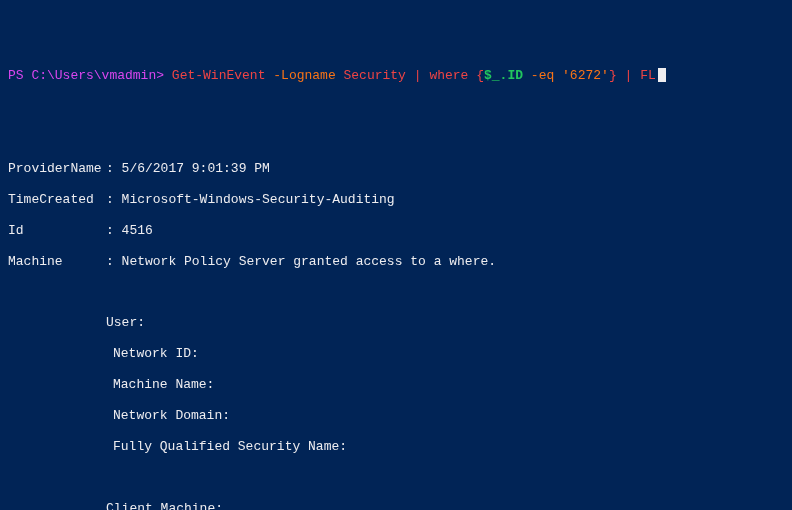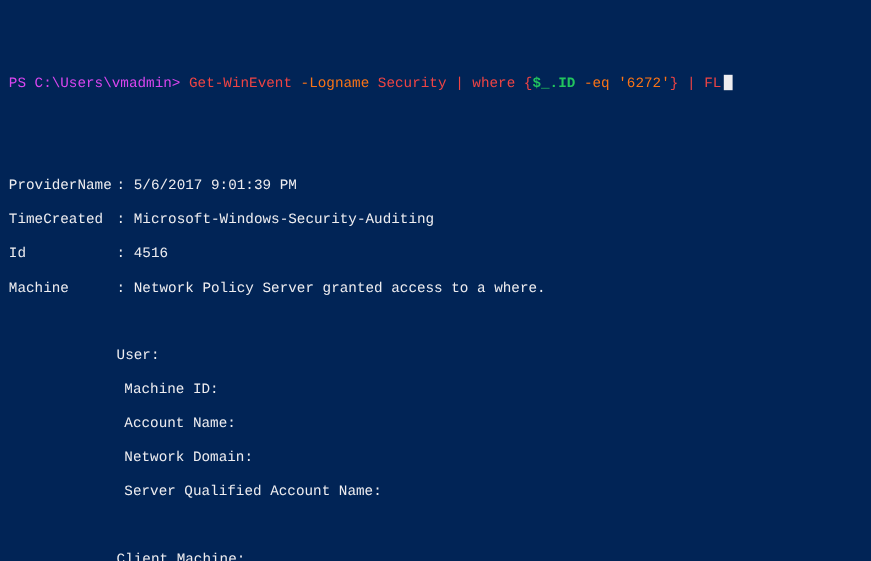--- a/index.html
+++ b/index.html
@@ -44,24 +44,24 @@
 
 <span class="line"><span class="prompt-prefix">PS C:\Users\vmadmin&gt;</span> <span class="cmd-white">Get-WinEvent</span> <span class="cmd-grey">-Logname</span> <span class="cmd-white">Security</span> <span class="cmd-white">|</span> <span class="cmd-white">where</span> <span class="cmd-white">{</span><span class="cmd-red">$_.ID</span> <span class="cmd-grey">-eq</span> <span class="cmd-grey">'6272'</span><span class="cmd-white">}</span> <span class="cmd-white">|</span> <span class="cmd-white">FL</span><span class="cursor"></span></span>
 <span class="line"> </span>
 <span class="line"> </span>
 <span class="line"><span class="field-name">ProviderName</span><span class="colon">: </span><span>5/6/2017 9:01:39 PM</span></span>
 <span class="line"><span class="field-name">TimeCreated</span><span class="colon">: </span><span>Microsoft-Windows-Security-Auditing</span></span>
 <span class="line"><span class="field-name">Id</span><span class="colon">: </span><span>4516</span></span>
 <span class="line"><span class="field-name">Machine</span><span class="colon">: </span><span>Network Policy Server granted access to a where.</span></span>
 <span class="line"> </span>
 <span class="line indent1">User:</span>
-<span class="line indent2"><span class="prop-col1">Machine ID:</span><span class="prop-col2"></span></span>
-<span class="line indent2"><span class="prop-col1">Account Name:</span><span class="prop-col2"></span></span>
+<span class="line indent2"><span class="prop-col1">Network ID:</span><span class="prop-col2"></span></span>
+<span class="line indent2"><span class="prop-col1">Machine Name:</span><span class="prop-col2"></span></span>
 <span class="line indent2"><span class="prop-col1">Network Domain:</span><span class="prop-col2"></span></span>
-<span class="line indent2"><span class="prop-col1">Server Qualified Account Name:</span><span class="prop-col2"></span></span>
+<span class="line indent2"><span class="prop-col1">Fully Qualified Security Name:</span><span class="prop-col2"></span></span>
 <span class="line"> </span>
 <span class="line indent1">Client Machine:</span>
 
 
 
 
 
 
 
 

